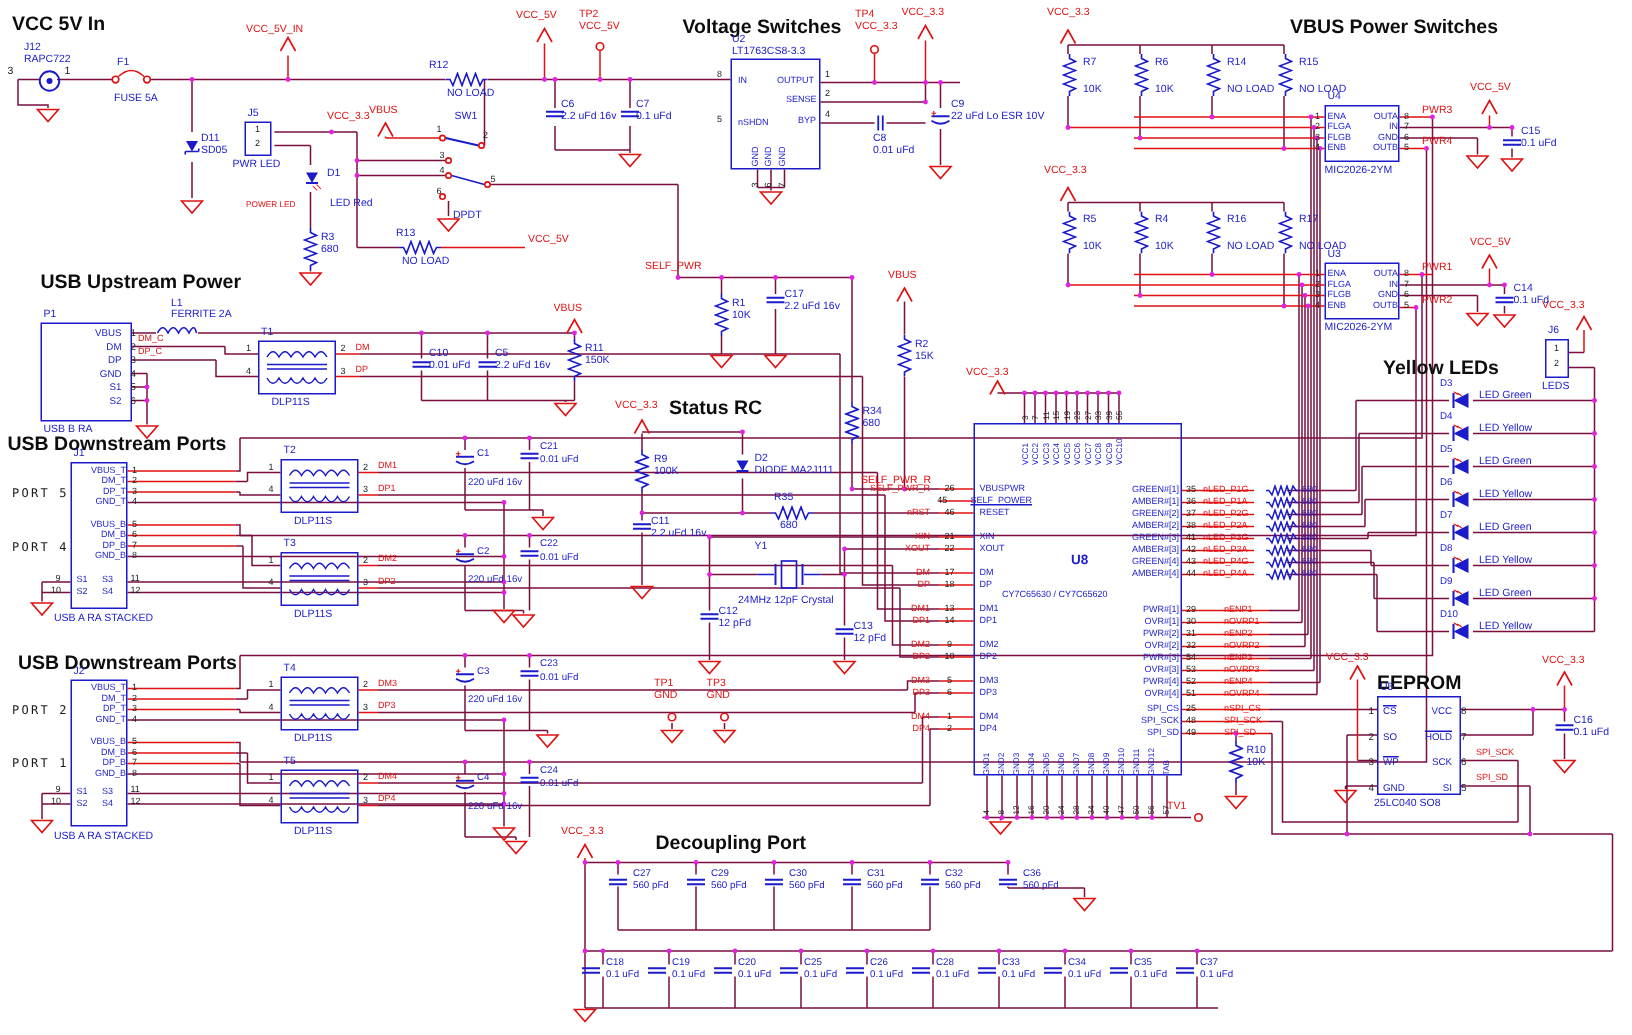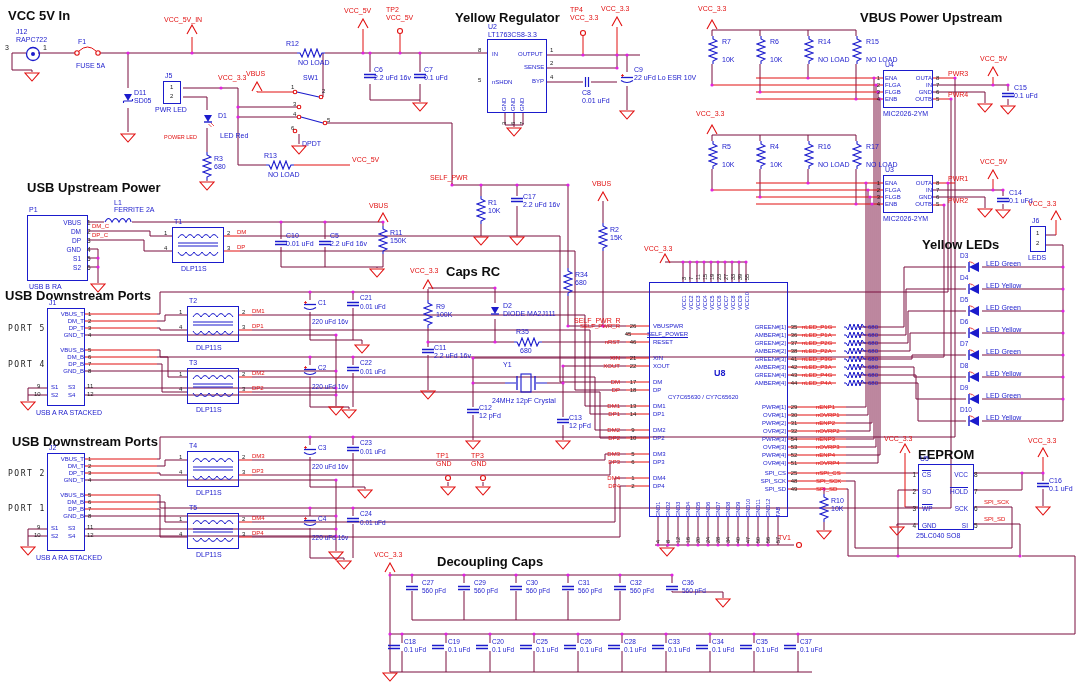--- a/index.html
+++ b/index.html
@@ -242,29 +242,29 @@
       <circle cx="390" cy="634" r="1.6"></circle>
       <circle cx="824" cy="489" r="1.6"></circle>
       <circle cx="898" cy="556" r="1.6"></circle>
       <circle cx="1020" cy="556" r="1.6"></circle>
       <circle cx="1022" cy="473" r="1.6"></circle>
       <circle cx="1043" cy="473" r="1.6"></circle>
     </g>
 </svg>
 
 <div class="a ttl" style="left:8px;top:8px">VCC 5V In</div>
-<div class="a ttl" style="left:455px;top:10px">Yellow Regulator</div>
-<div class="a ttl" style="left:860px;top:10px">VBUS Power Upstream</div>
+<div class="a ttl" style="left:455px;top:10px">Voltage Switches</div>
+<div class="a ttl" style="left:860px;top:10px">VBUS Power Switches</div>
 <div class="a ttl" style="left:27px;top:180px">USB Upstream Power</div>
 <div class="a ttl" style="left:5px;top:288px">USB Downstream Ports</div>
 <div class="a ttl" style="left:12px;top:434px">USB Downstream Ports</div>
-<div class="a ttl" style="left:446px;top:264px">Caps RC</div>
+<div class="a ttl" style="left:446px;top:264px">Status RC</div>
 <div class="a ttl" style="left:922px;top:237px">Yellow LEDs</div>
 <div class="a ttl" style="left:918px;top:447px">EEPROM</div>
-<div class="a ttl" style="left:437px;top:554px">Decoupling Caps</div>
+<div class="a ttl" style="left:437px;top:554px">Decoupling Port</div>
 
 <div class="a t r" style="left:164px;top:16px">VCC_5V_IN</div>
 <span class="sym" style="left:186px;top:24px">
     <svg width="12" height="11">
       <path d="M1 10L6 1L11 10" fill="none" stroke="#e11111" stroke-width="1.1"></path>
     </svg>
   </span>
 <div class="a t r" style="left:344px;top:7px">VCC_5V</div>
 <span class="sym" style="left:357px;top:18px">
     <svg width="12" height="11">

